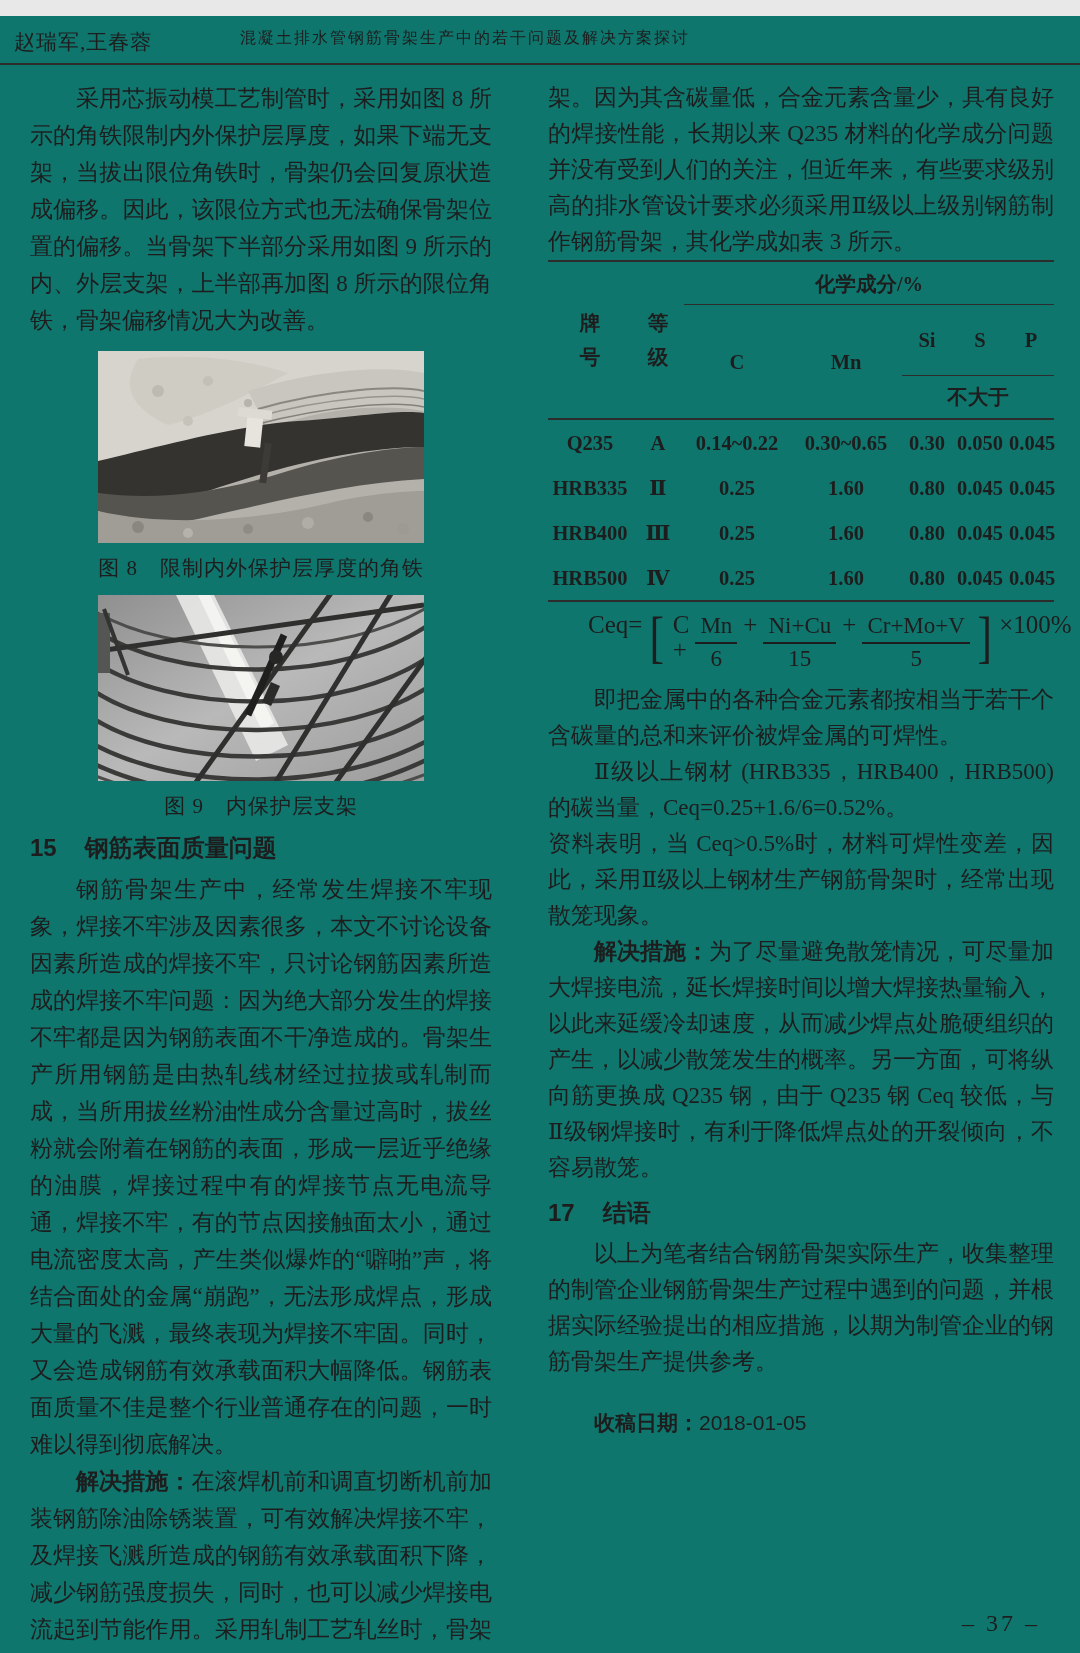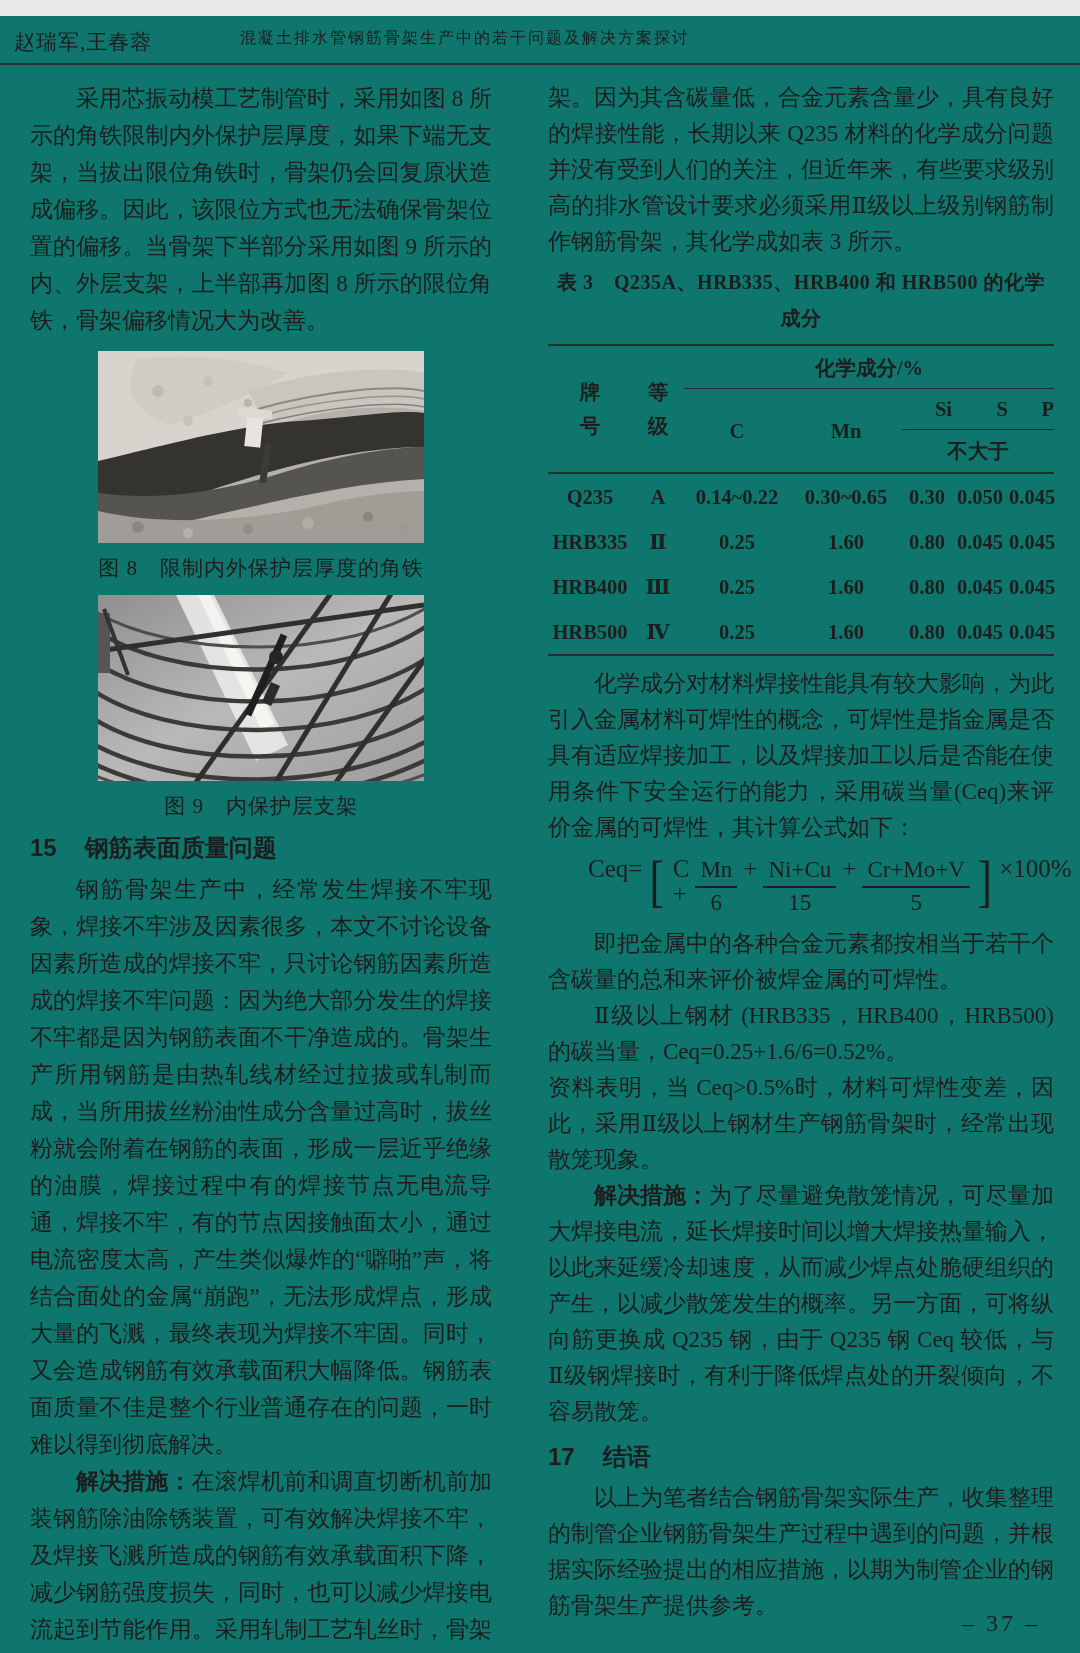--- a/index.html
+++ b/index.html
@@ -33,21 +33,21 @@
   .table-caption { font-size:20px; font-weight:bold; text-align:center; margin:4px 0 8px; letter-spacing:0.5px; }
   table.chem {
     width:100%; border-collapse:collapse; table-layout:fixed;
     font-size:20.5px; text-align:center;
     border-top:2px solid #2c2c2c; border-bottom:2px solid #2c2c2c;
   }
   table.chem th, table.chem td { font-weight:bold; padding:3px 1px; }
   table.chem thead { border-bottom:2px solid #2c2c2c; }
   table.chem .pre { white-space:pre-line; line-height:34px; }
   table.chem .chem-span { border-bottom:1.5px solid #2c2c2c; padding:4px 0 2px; }
-  table.chem .sub { border-bottom:1.5px solid #2c2c2c; padding:2px 0;text-align:right; }
+  table.chem .sub { border-bottom:1.5px solid #2c2c2c; padding:17px 0; }
   table.chem tbody td { padding:5px 1px 4px; }
   
   .formula {
     display:flex; align-items:flex-start; margin:10px 0 10px 40px;
     font-size:25px; line-height:1; gap:5px;
   }
   .frac { display:inline-flex; flex-direction:column; align-items:center; font-size:23px; line-height:1.2; }
   .frac .num { border-bottom:2px solid #1d1d1d; padding:0 5px 2px; }
   .frac .den { padding-top:1px; }
   .bracket { font-size:58px; line-height:50px; font-weight:300; transform:scaleX(0.75); display:inline-block; }
@@ -155,21 +155,20 @@
     </div>
     <p class="indent">钢筋骨架生产中，经常发生焊接不牢现象，焊接不牢涉及因素很多，本文不讨论设备因素所造成的焊接不牢，只讨论钢筋因素所造成的焊接不牢问题：因为绝大部分发生的焊接不牢都是因为钢筋表面不干净造成的。骨架生产所用钢筋是由热轧线材经过拉拔或轧制而成，当所用拔丝粉油性成分含量过高时，拔丝粉就会附着在钢筋的表面，形成一层近乎绝缘的油膜，焊接过程中有的焊接节点无电流导通，焊接不牢，有的节点因接触面太小，通过电流密度太高，产生类似爆炸的“噼啪”声，将结合面处的金属“崩跑”，无法形成焊点，形成大量的飞溅，最终表现为焊接不牢固。同时，又会造成钢筋有效承载面积大幅降低。钢筋表面质量不佳是整个行业普通存在的问题，一时难以得到彻底解决。</p>
     <p class="indent"><span class="lead">解决措施：</span><span>在滚焊机前和调直切断机前加装钢筋除油除锈装置，可有效解决焊接不牢，及焊接飞溅所造成的钢筋有效承载面积下降，减少钢筋强度损失，同时，也可以减少焊接电流起到节能作用。采用轧制工艺轧丝时，骨架焊接强度会有所提高，因为轧制的钢筋表面对焊接电极有自洁作用，形成的油膜也不连续。</span></p>
 
   </div>
 
   <div class="col col-right">
 
     <p>架。因为其含碳量低，合金元素含量少，具有良好的焊接性能，长期以来 Q235 材料的化学成分问题并没有受到人们的关注，但近年来，有些要求级别高的排水管设计要求必须采用Ⅱ级以上级别钢筋制作钢筋骨架，其化学成如表 3 所示。</p>
 
-    <div class="table-caption">表 3　Q235A、HRB335、HRB400 和 HRB500 的化学成分</div>
     <table class="chem">
       <colgroup>
         <col style="width:84px">
           <col style="width:52px">
           <col style="width:106px">
         <col style="width:112px">
           <col style="width:50px">
           <col style="width:56px">
           <col style="width:46px">
       </colgroup>
@@ -225,21 +224,20 @@
           <td>Ⅳ</td>
           <td>0.25</td>
           <td>1.60</td>
           <td>0.80</td>
           <td>0.045</td>
           <td>0.045</td>
         </tr>
       </tbody>
     </table>
 
-    <p class="indent" style="margin-top:10px;">化学成分对材料焊接性能具有较大影响，为此引入金属材料可焊性的概念，可焊性是指金属是否具有适应焊接加工，以及焊接加工以后是否能在使用条件下安全运行的能力，采用碳当量(Ceq)来评价金属的可焊性，其计算公式如下：</p>
 
     <div class="formula">
       <span>Ceq=</span>
       <span class="bracket">[</span>
       <span class="f-op">C +</span>
       <span class="frac">
           <span class="num">Mn</span>
           <span class="den">6</span>
         </span>
       <span class="f-op">+</span>

